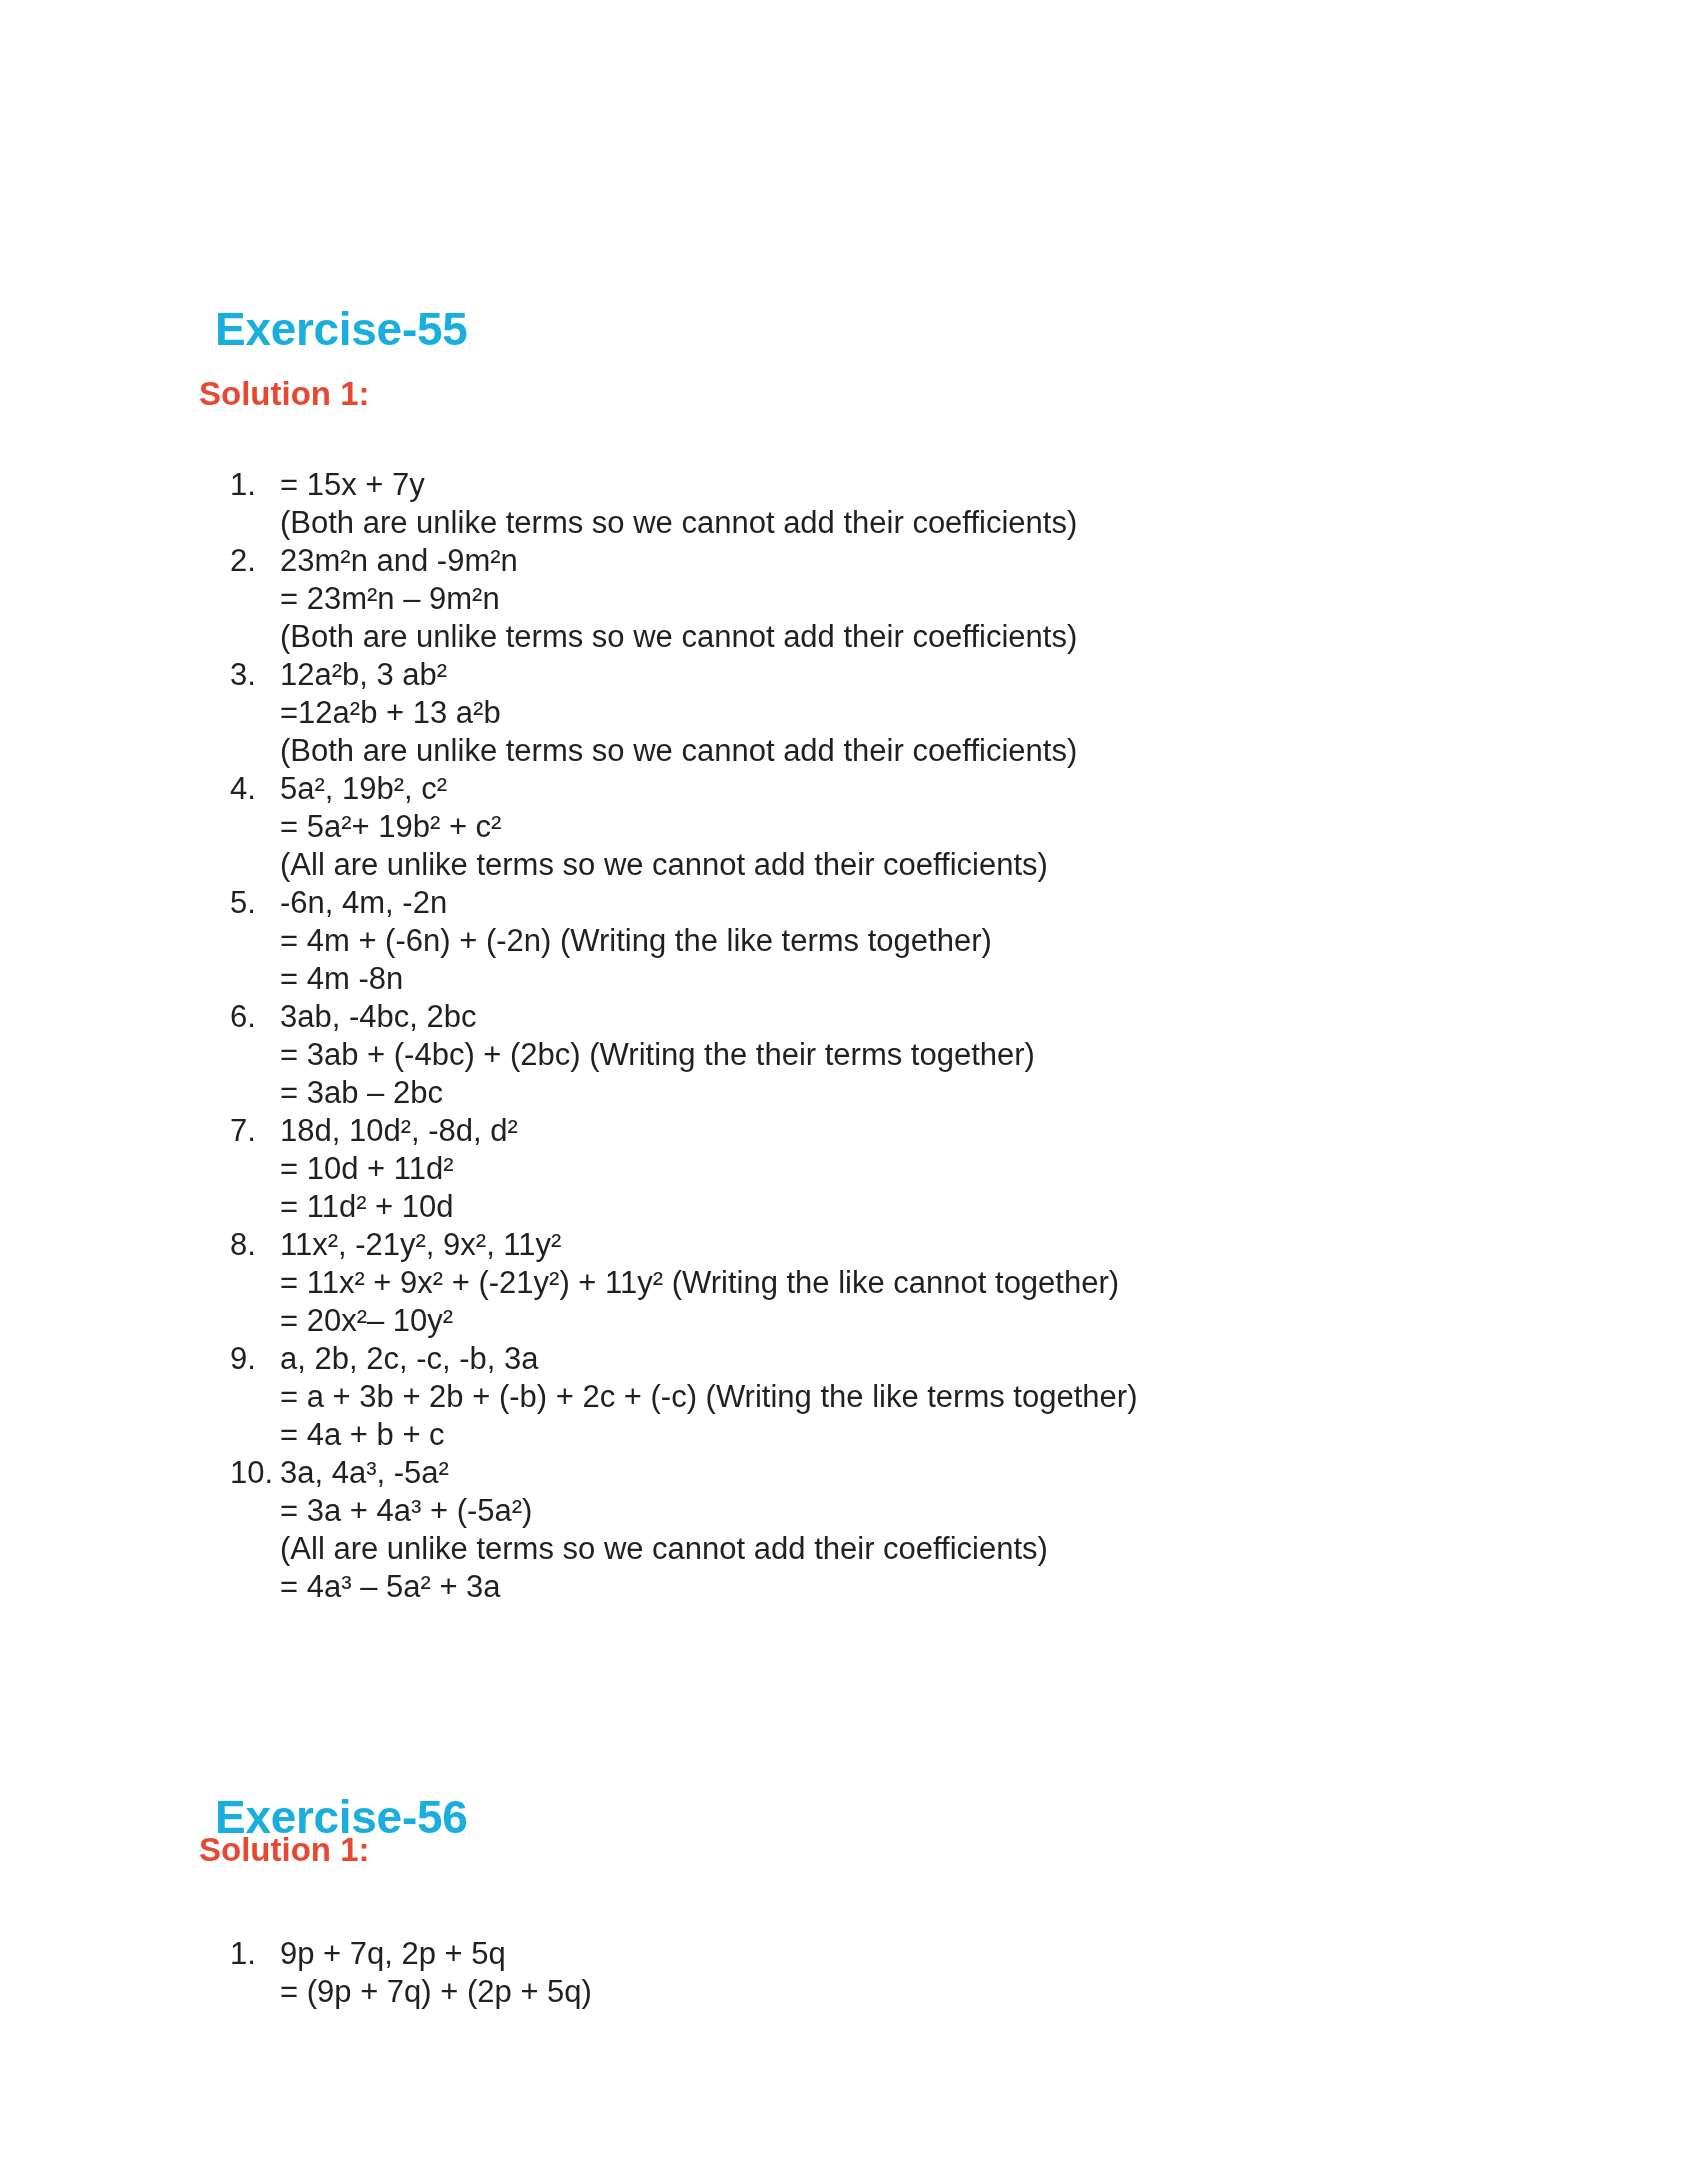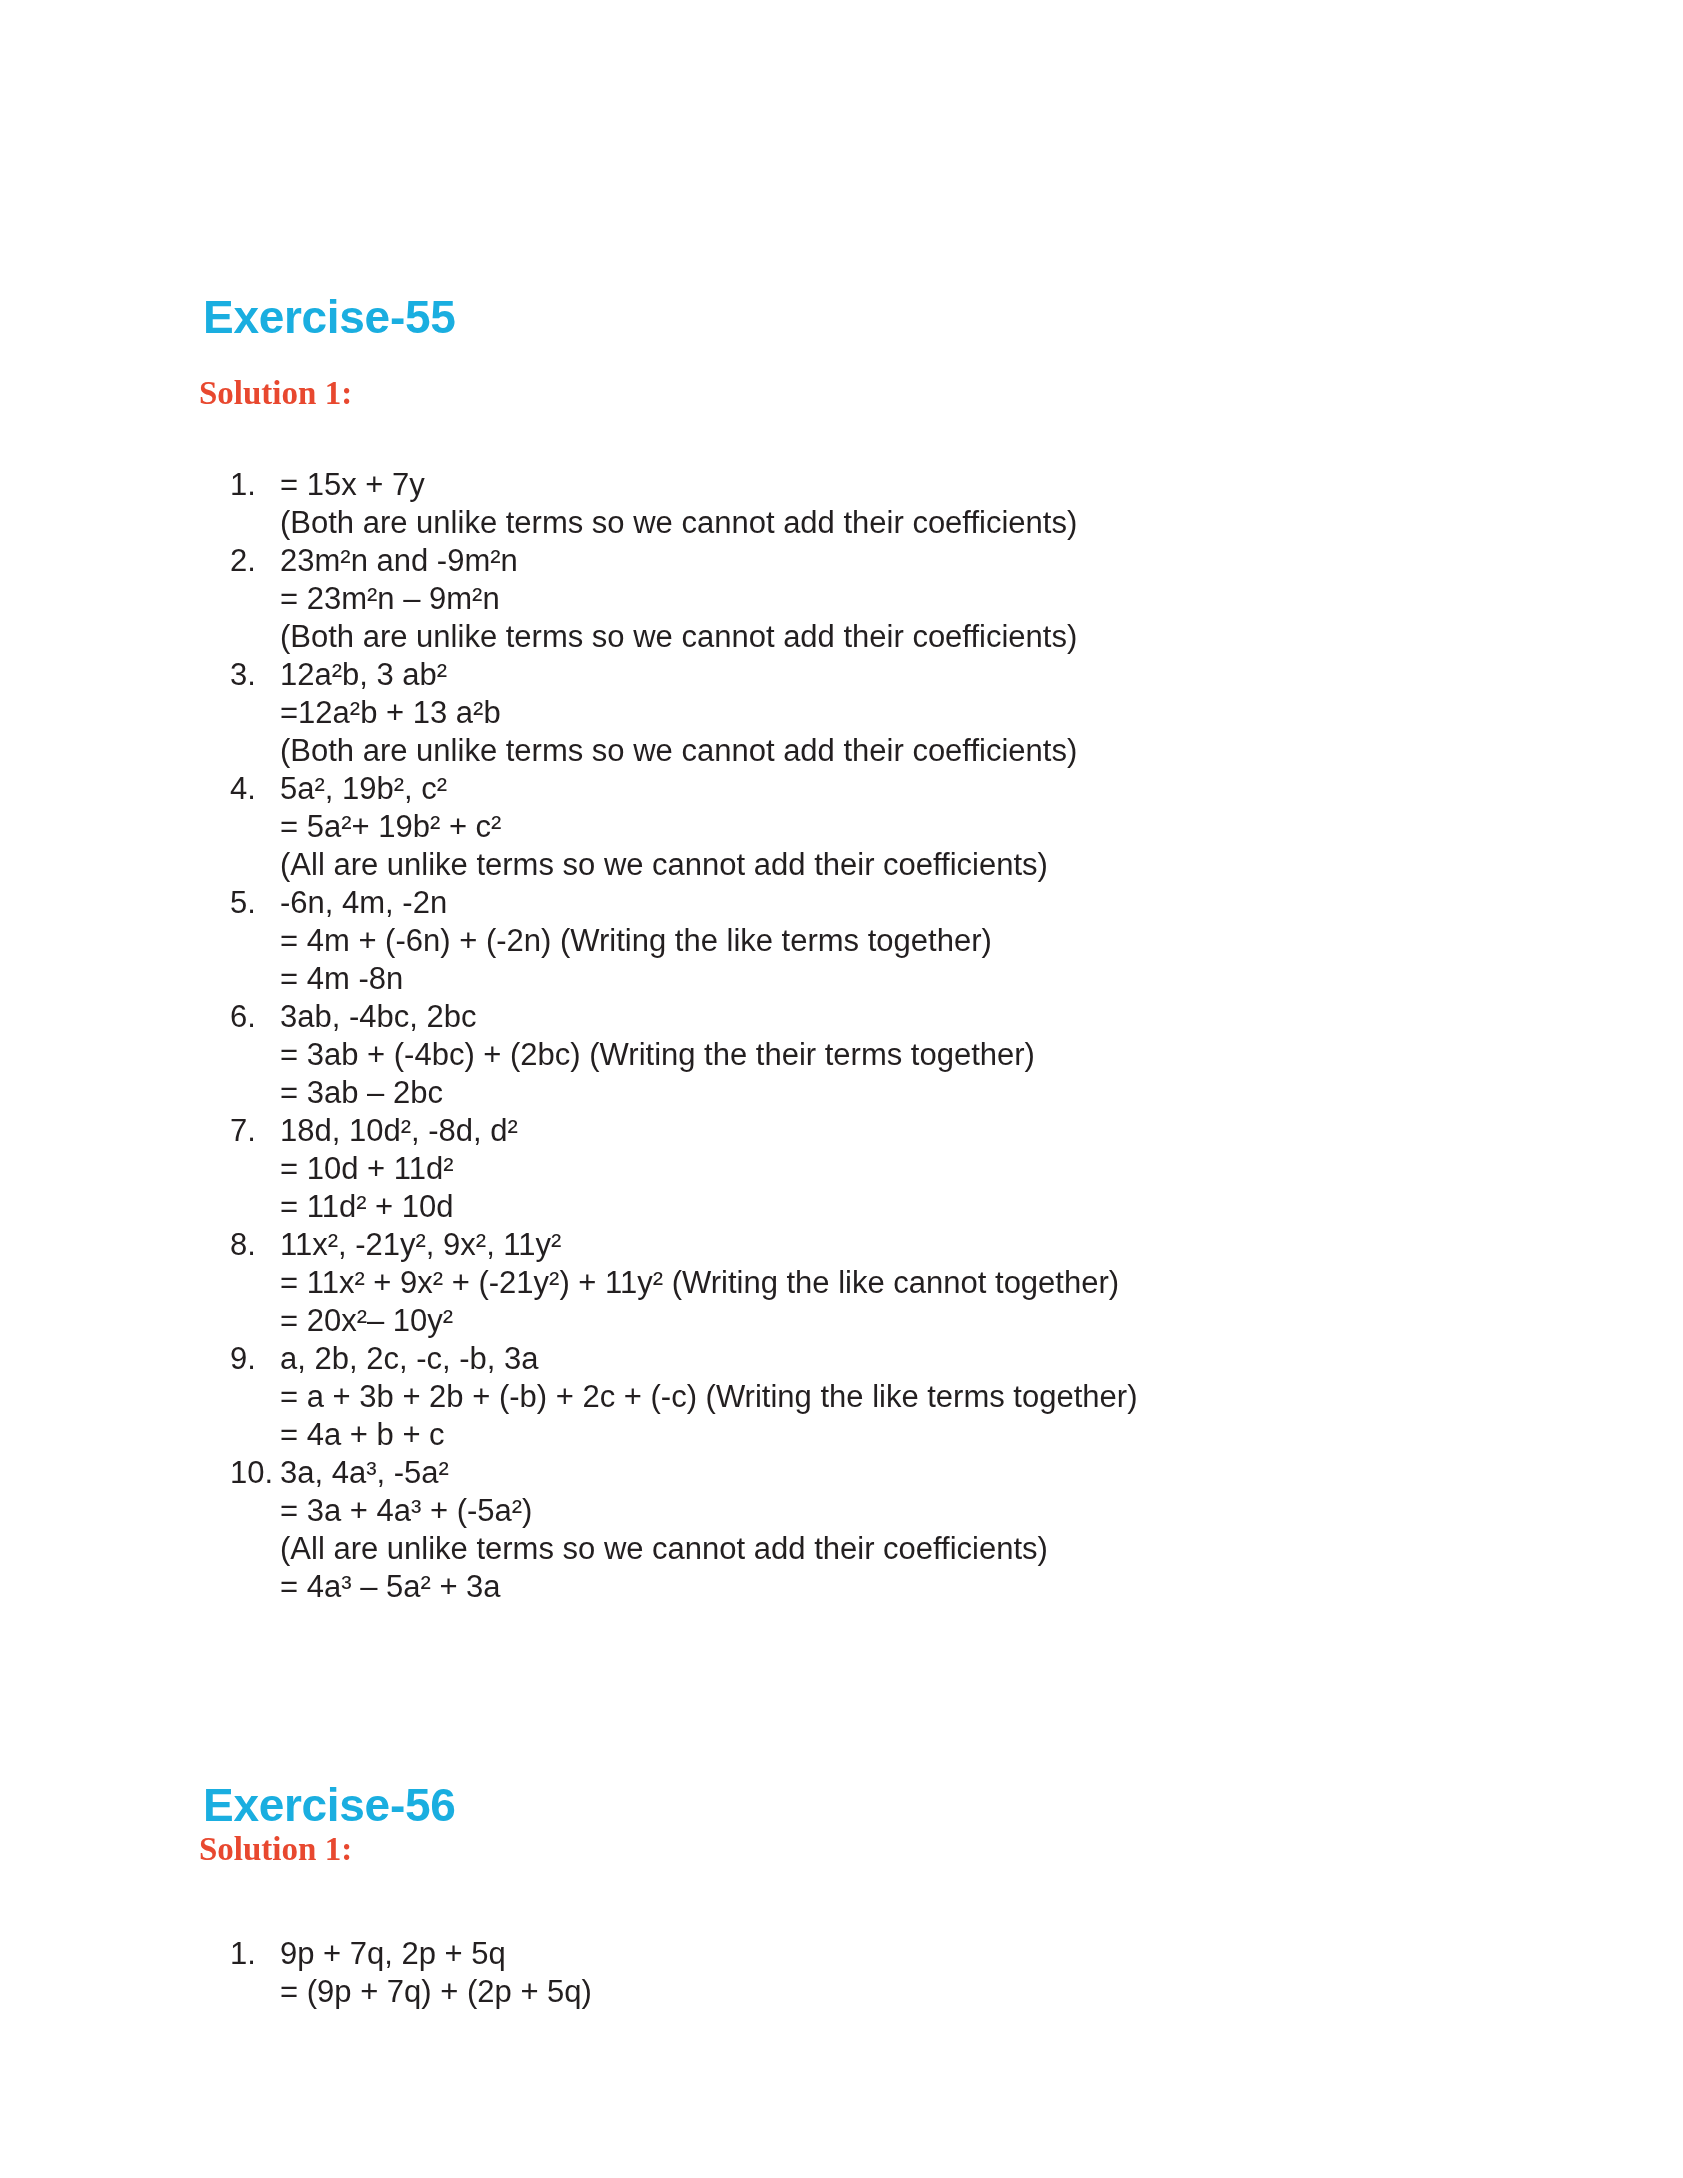--- a/index.html
+++ b/index.html
@@ -1,21 +1,21 @@
 <!DOCTYPE html>
 <html><head>
 <meta charset="utf-8">
 <style>
   html, body { margin: 0; padding: 0; background: #ffffff; }
   body { width: 1683px; height: 2178px; position: relative; overflow: hidden;
          font-family: "Liberation Sans", sans-serif; color: #231f20; }
-  .h-ex { position: absolute; left: 199px; margin: 4px; font-size: 46px; font-weight: bold;
+  .h-ex { position: absolute; left: 199px; margin: 16px; font-size: 46px; font-weight: bold;
           color: #1aaee0; line-height: 46px; letter-spacing: -0.3px; }
   .h-sol { position: absolute; left: 199px; margin: 0; font-size: 33px; font-weight: bold;
-           color: #e8482f; line-height: 33px; font-family: Liberation Serif, serif; }
+           color: #e8482f; line-height: 33px; }
   .sol-list { position: absolute; left: 230px; margin: 0; padding: 0; list-style: none;
               font-size: 31px; line-height: 38px; }
   .item { position: relative; padding-left: 50px; }
   .num { position: absolute; left: 0; top: 0; }
   .line { display: block; white-space: pre; }
 </style>
 </head>
 <body>
 
 <h1 class="h-ex" style="top:290px;">Exercise-55</h1>

